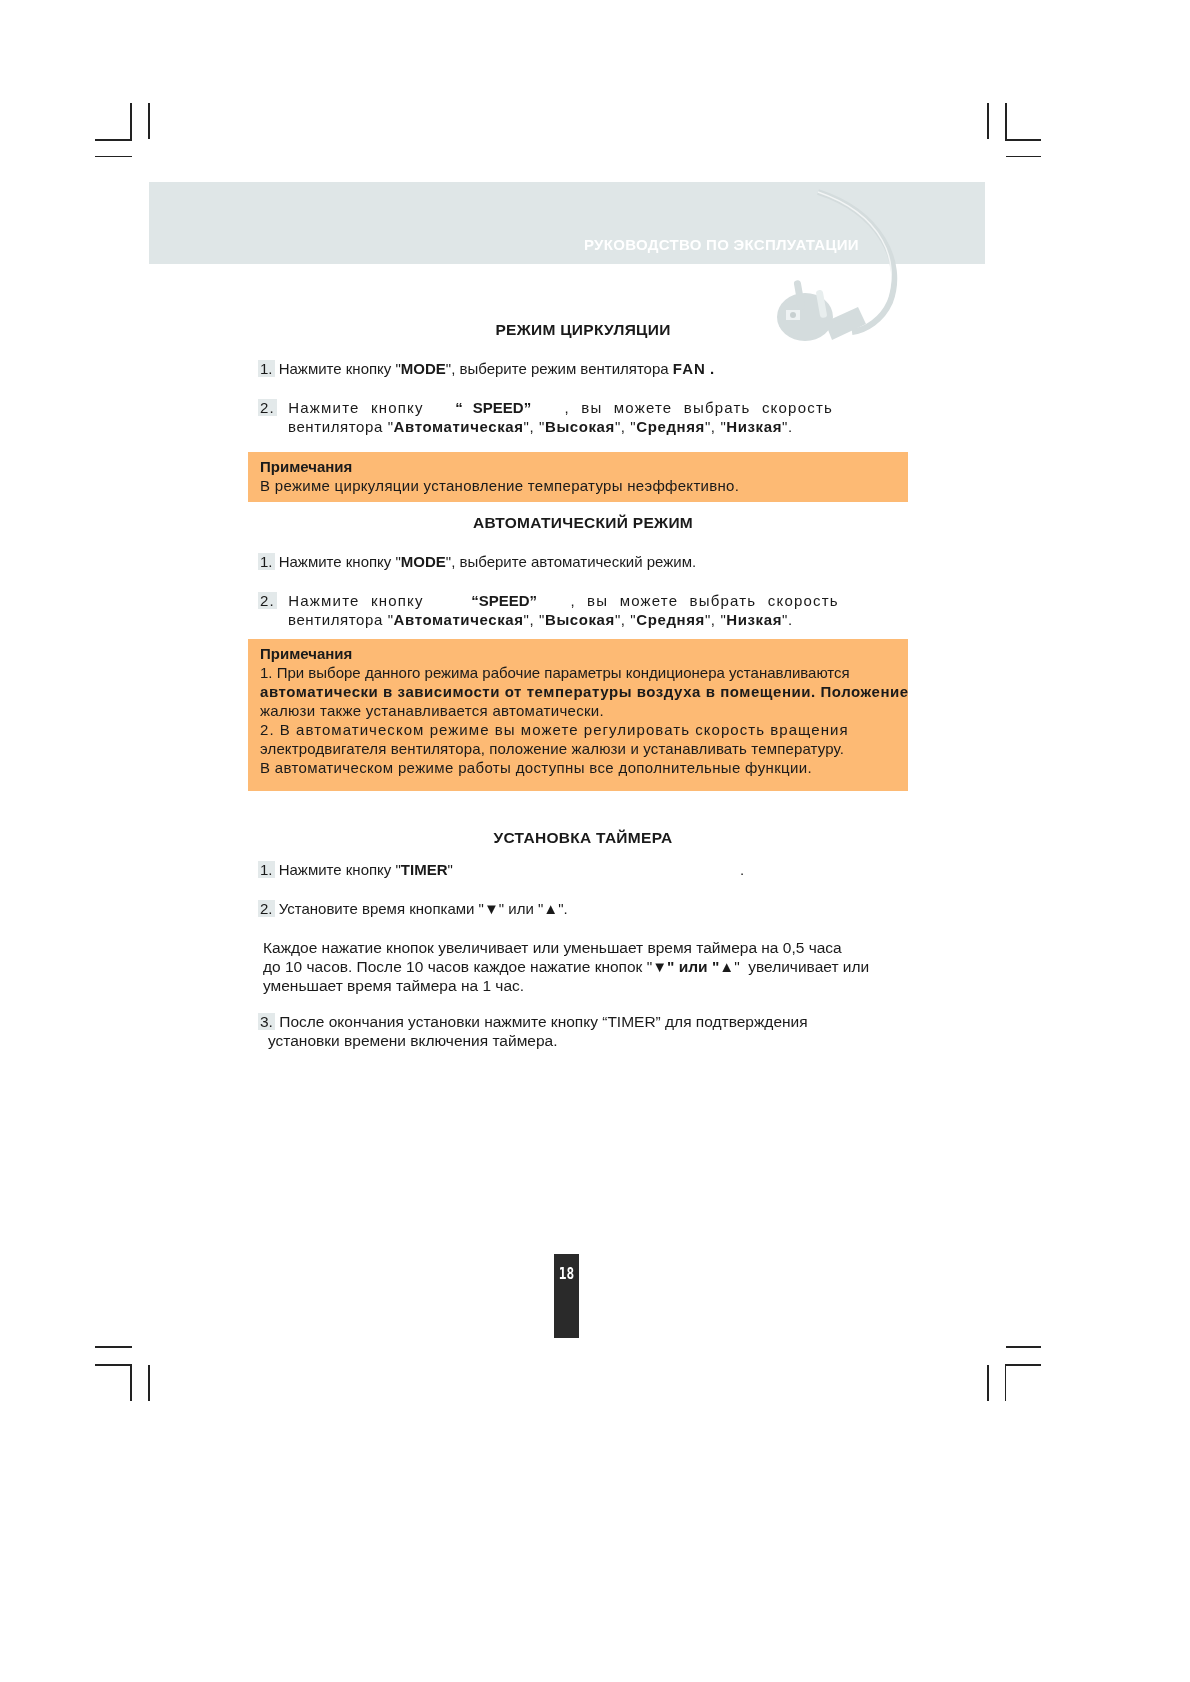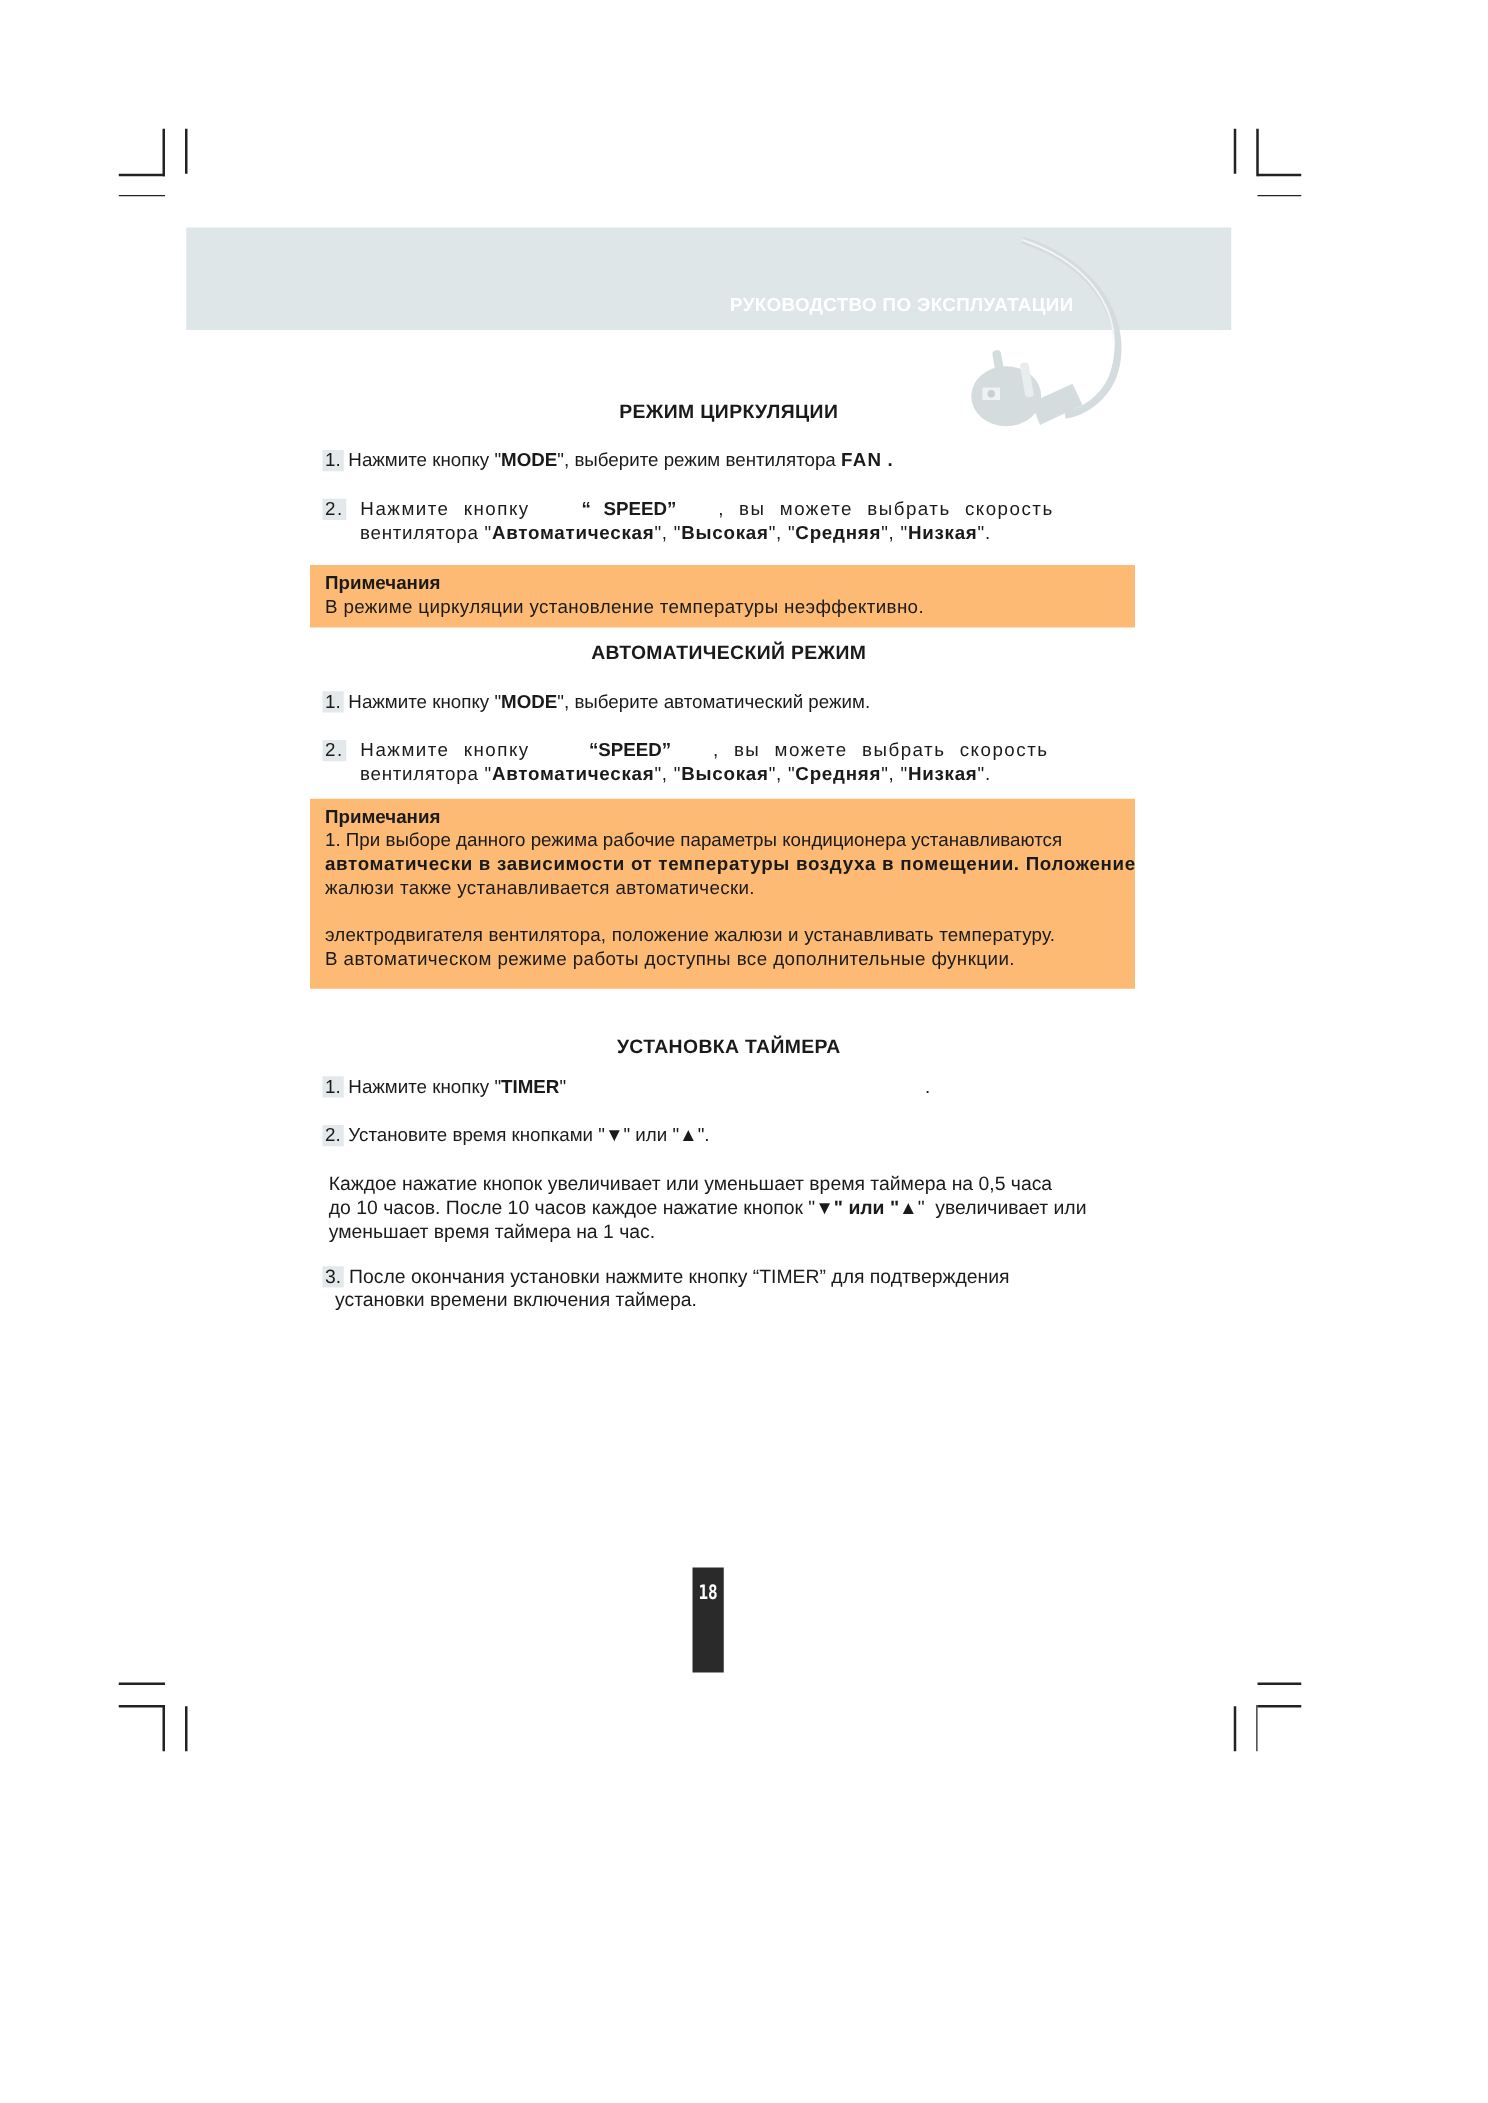--- a/index.html
+++ b/index.html
@@ -63,21 +63,21 @@
 <div class="section-title" style="top:321px;">РЕЖИМ ЦИРКУЛЯЦИИ</div>
 
 <div class="line" style="top:360px;">
   <span class="num">1.</span>
   <span>Нажмите кнопку "</span><b>MODE</b><span>", выберите режим вентилятора </span><b style="letter-spacing:1px;">FAN</b><b> .</b>
 </div>
 
 <div class="line wide" style="top:399px;">
   <span class="num">2.</span>
   <span>Нажмите кнопку</span>
-  <b style="margin-left:30px;letter-spacing:0;">“ SPEED”</b>
+  <b style="margin-left:20px;letter-spacing:0;">“ SPEED”</b>
   <span style="margin-left:22px;">, вы можете выбрать скорость</span>
 </div>
 <div class="line" style="top:418px;left:288px;letter-spacing:0.6px;">
   <span>вентилятора "</span><b>Автоматическая</b><span>", "</span><b>Высокая</b><span>", "</span><b>Средняя</b><span>", "</span><b>Низкая</b><span>".</span>
 </div>
 
 <div class="note" style="top:452px;height:50px;">
   <div class="note-head" style="top:6px;">Примечания</div>
   <div class="note-line" style="top:25px;letter-spacing:0.3px;">В режиме циркуляции установление температуры неэффективно.</div>
 </div>
@@ -97,20 +97,21 @@
 </div>
 <div class="line" style="top:611px;left:288px;letter-spacing:0.6px;">
   <span>вентилятора "</span><b>Автоматическая</b><span>", "</span><b>Высокая</b><span>", "</span><b>Средняя</b><span>", "</span><b>Низкая</b><span>".</span>
 </div>
 
 <div class="note" style="top:639px;height:152px;">
   <div class="note-head" style="top:6px;">Примечания</div>
   <div class="note-line" style="top:25px;">1. При выборе данного режима рабочие параметры кондиционера устанавливаются</div>
   <div class="note-line" style="top:44px;letter-spacing:0.55px;font-weight:bold;">автоматически в зависимости от температуры воздуха в помещении. Положение</div>
   <div class="note-line" style="top:63px;letter-spacing:0.3px;">жалюзи также устанавливается автоматически.</div>
+  <div class="note-line" style="top:82px;letter-spacing:1.05px;">2. В автоматическом режиме вы можете регулировать скорость вращения</div>
   <div class="note-line" style="top:101px;letter-spacing:0.15px;">электродвигателя вентилятора, положение жалюзи и устанавливать температуру.</div>
   <div class="note-line" style="top:120px;letter-spacing:0.35px;">В автоматическом режиме работы доступны все дополнительные функции.</div>
 </div>
 
 <div class="section-title" style="top:829px;">УСТАНОВКА ТАЙМЕРА</div>
 
 <div class="line" style="top:861px;">
   <span class="num">1.</span>
   <span>Нажмите кнопку "</span><b>TIMER</b><span>"</span>
 </div>

